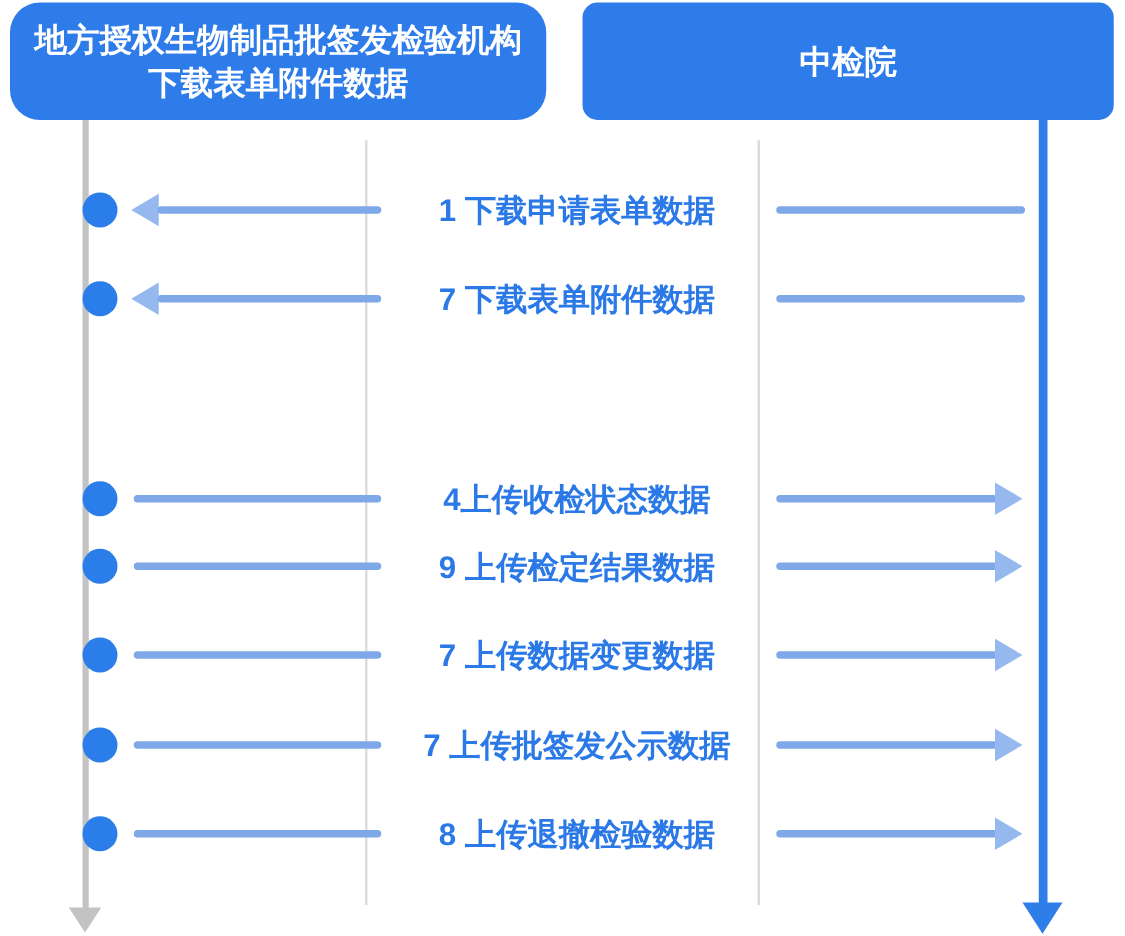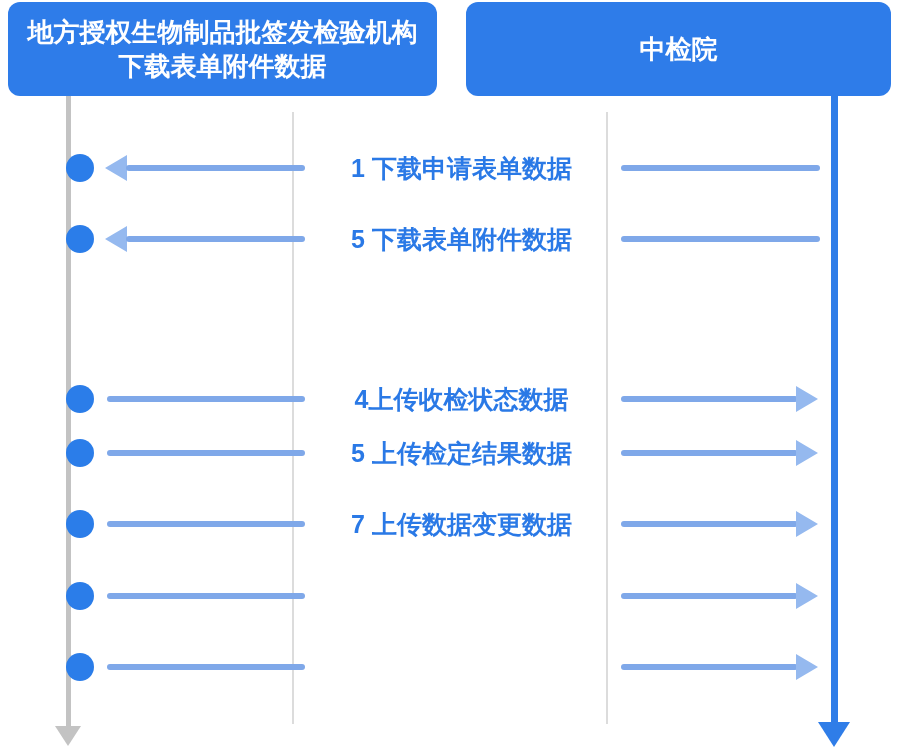--- a/index.html
+++ b/index.html
@@ -17,21 +17,21 @@
     position:relative;width:900px;height:749px;background:#ffffff;overflow:hidden;
     font-family:"Liberation Sans","DejaVu Sans",sans-serif;
   }
   
   .sys-box{
     position:absolute;top:2px;height:94px;border-radius:12px;
     background:var(--header-blue);color:#fff;
     display:flex;flex-direction:column;align-items:center;justify-content:center;
     font-weight:bold;font-size:26px;line-height:34px;text-align:center;
   }
-  #sys-left{left:8px;width:429px;}
+  #sys-left{left:8px;width:429px;border-radius:24px;}
   #sys-right{left:466px;width:425px;}
   
   .lifeline-gray{position:absolute;left:66px;top:96px;width:5px;height:632px;background:var(--lifeline-gray);}
   .lifeline-gray-head{position:absolute;left:55px;top:726px;width:0;height:0;
     border-left:13px solid transparent;border-right:13px solid transparent;
     border-top:20px solid var(--lifeline-gray);}
   .lifeline-blue{position:absolute;left:831px;top:96px;width:7px;height:628px;background:var(--lifeline-blue);}
   .lifeline-blue-head{position:absolute;left:818px;top:722px;width:0;height:0;
     border-left:16px solid transparent;border-right:16px solid transparent;
     border-top:25px solid var(--lifeline-blue);}
@@ -85,56 +85,58 @@
     <div class="head-left"></div>
     <div class="hline line-left"></div>
     <div class="msg-label">1 下载申请表单数据</div>
     <div class="hline line-right"></div>
   </div>
 
   <div class="msg-row r2l" style="top:225px">
     <div class="dot"></div>
     <div class="head-left"></div>
     <div class="hline line-left"></div>
-    <div class="msg-label">5 下载表单附件数据</div>
+    <div class="msg-label">7 下载表单附件数据</div>
     <div class="hline line-right"></div>
   </div>
 
 
   <div class="msg-row l2r" style="top:385px">
     <div class="dot"></div>
     <div class="hline line-left"></div>
     <div class="msg-label">4上传收检状态数据</div>
     <div class="hline line-right"></div>
     <div class="head-right"></div>
   </div>
 
   <div class="msg-row l2r" style="top:439px">
     <div class="dot"></div>
     <div class="hline line-left"></div>
-    <div class="msg-label">5 上传检定结果数据</div>
+    <div class="msg-label">9 上传检定结果数据</div>
     <div class="hline line-right"></div>
     <div class="head-right"></div>
   </div>
 
   <div class="msg-row l2r" style="top:510px">
     <div class="dot"></div>
     <div class="hline line-left"></div>
     <div class="msg-label">7 上传数据变更数据</div>
     <div class="hline line-right"></div>
     <div class="head-right"></div>
   </div>
 
   <div class="msg-row l2r" style="top:582px">
     <div class="dot"></div>
     <div class="hline line-left"></div>
+    <div class="msg-label">7 上传批签发公示数据</div>
     <div class="hline line-right"></div>
     <div class="head-right"></div>
   </div>
 
   <div class="msg-row l2r" style="top:653px">
     <div class="dot"></div>
     <div class="hline line-left"></div>
+    <div class="msg-label">8 上传退撤检验数据</div>
     <div class="hline line-right"></div>
     <div class="head-right"></div>
   </div>
 
 </div>
 
 </body></html>

